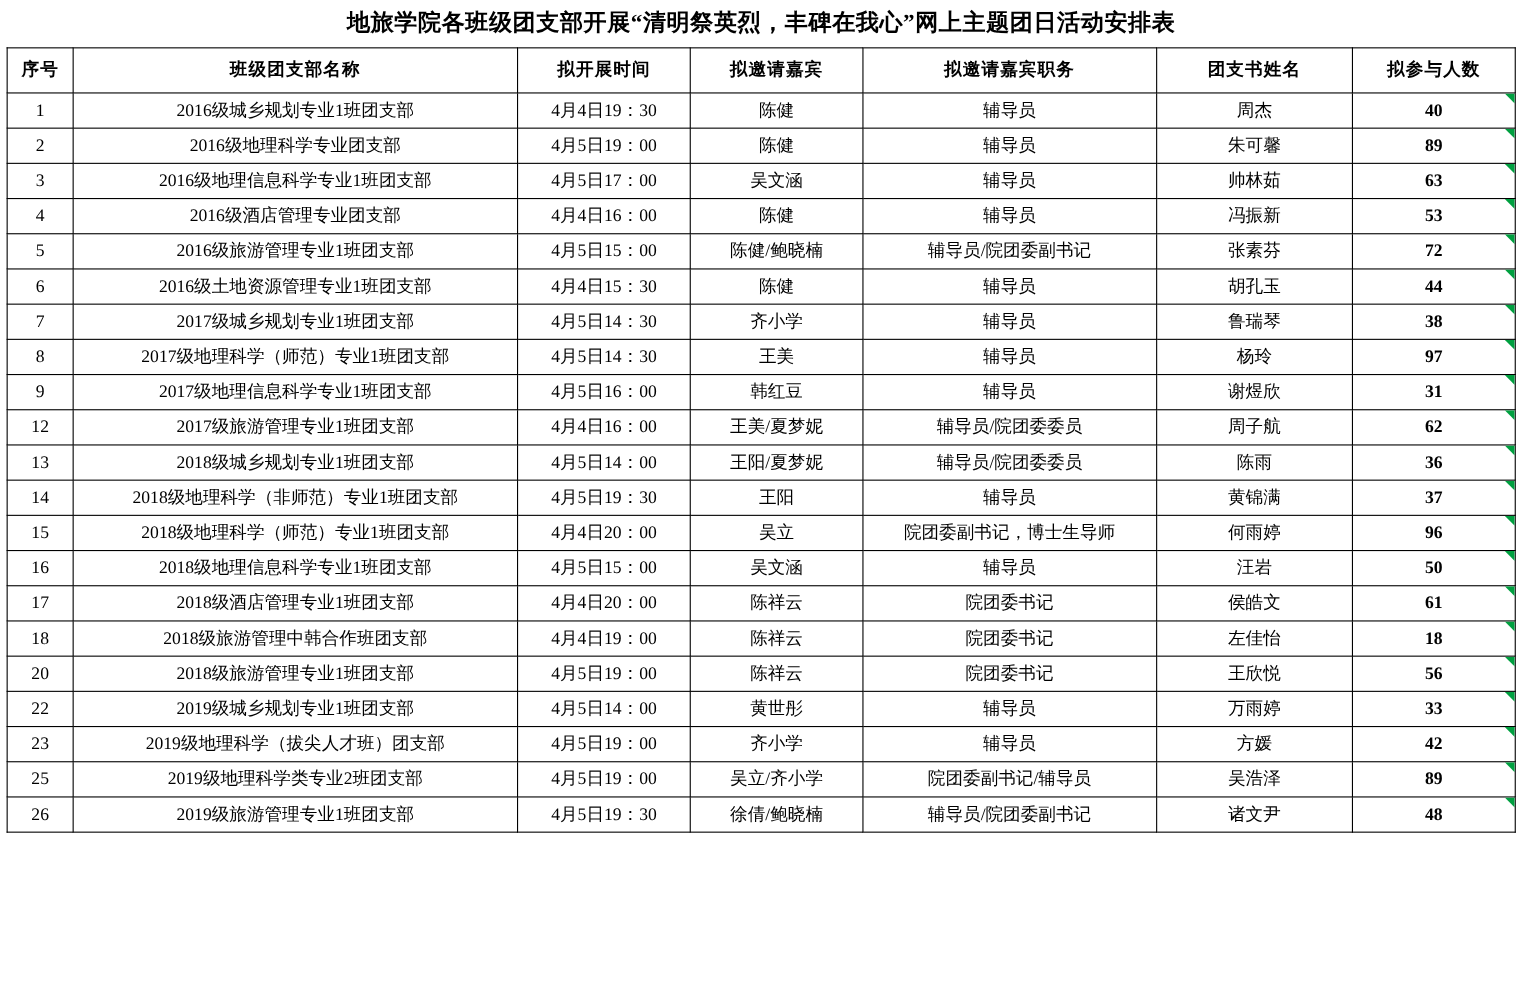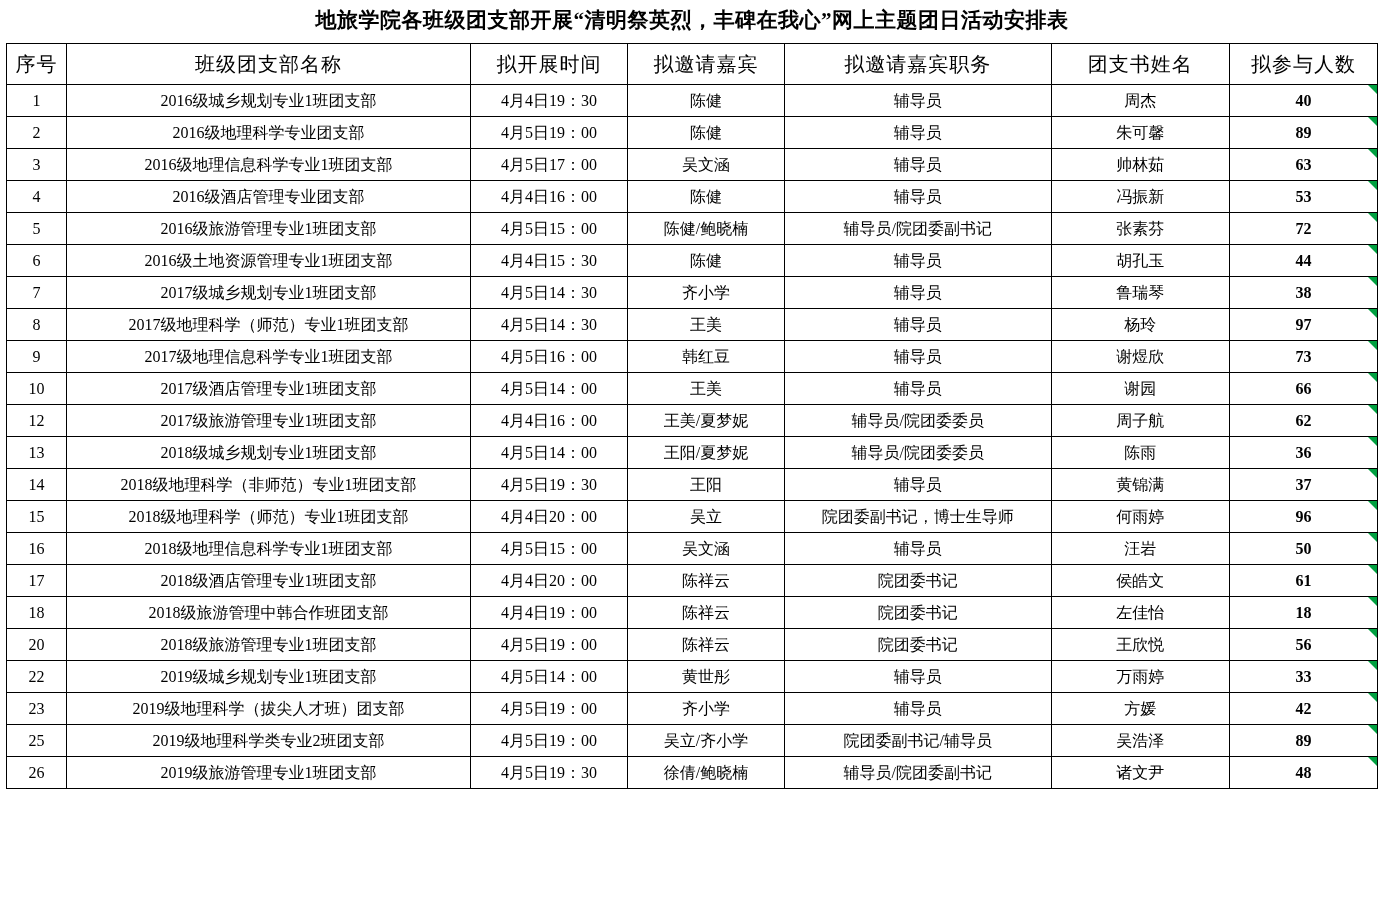--- a/index.html
+++ b/index.html
@@ -42,22 +42,22 @@
     text-align: center;
     vertical-align: middle;
     font-size: 16px;
     line-height: 1.1;
     padding: 2px 2px;
     height: 27px;
     overflow: hidden;
     white-space: nowrap;
   }
   table.schedule thead th {
-    font-weight: normal;
-    font-size: 20px;
+    font-weight: bold;
+    font-size: 16px;
     height: 36px;
     letter-spacing: 1px;
   }
   
   col.c0 { width: 58px; }
   col.c1 { width: 390px; }
   col.c2 { width: 152px; }
   col.c3 { width: 151px; }
   col.c4 { width: 258px; }
   col.c5 { width: 172px; }
@@ -182,30 +182,21 @@
           <td class="secretary">杨玲</td>
           <td class="people">97</td>
         </tr>
         <tr>
           <td class="num">9</td>
           <td class="name">2017级地理信息科学专业1班团支部</td>
           <td class="time">4月5日16：00</td>
           <td class="guest">韩红豆</td>
           <td class="title">辅导员</td>
           <td class="secretary">谢煜欣</td>
-          <td class="people">73</td>
-        </tr>
-        <tr>
-          <td class="num">10</td>
-          <td class="name">2017级酒店管理专业1班团支部</td>
-          <td class="time">4月5日14：00</td>
-          <td class="guest">王美</td>
-          <td class="title">辅导员</td>
-          <td class="secretary">谢园</td>
-          <td class="people">66</td>
+          <td class="people">31</td>
         </tr>
         <tr>
           <td class="num">12</td>
           <td class="name">2017级旅游管理专业1班团支部</td>
           <td class="time">4月4日16：00</td>
           <td class="guest">王美/夏梦妮</td>
           <td class="title">辅导员/院团委委员</td>
           <td class="secretary">周子航</td>
           <td class="people">62</td>
         </tr>

